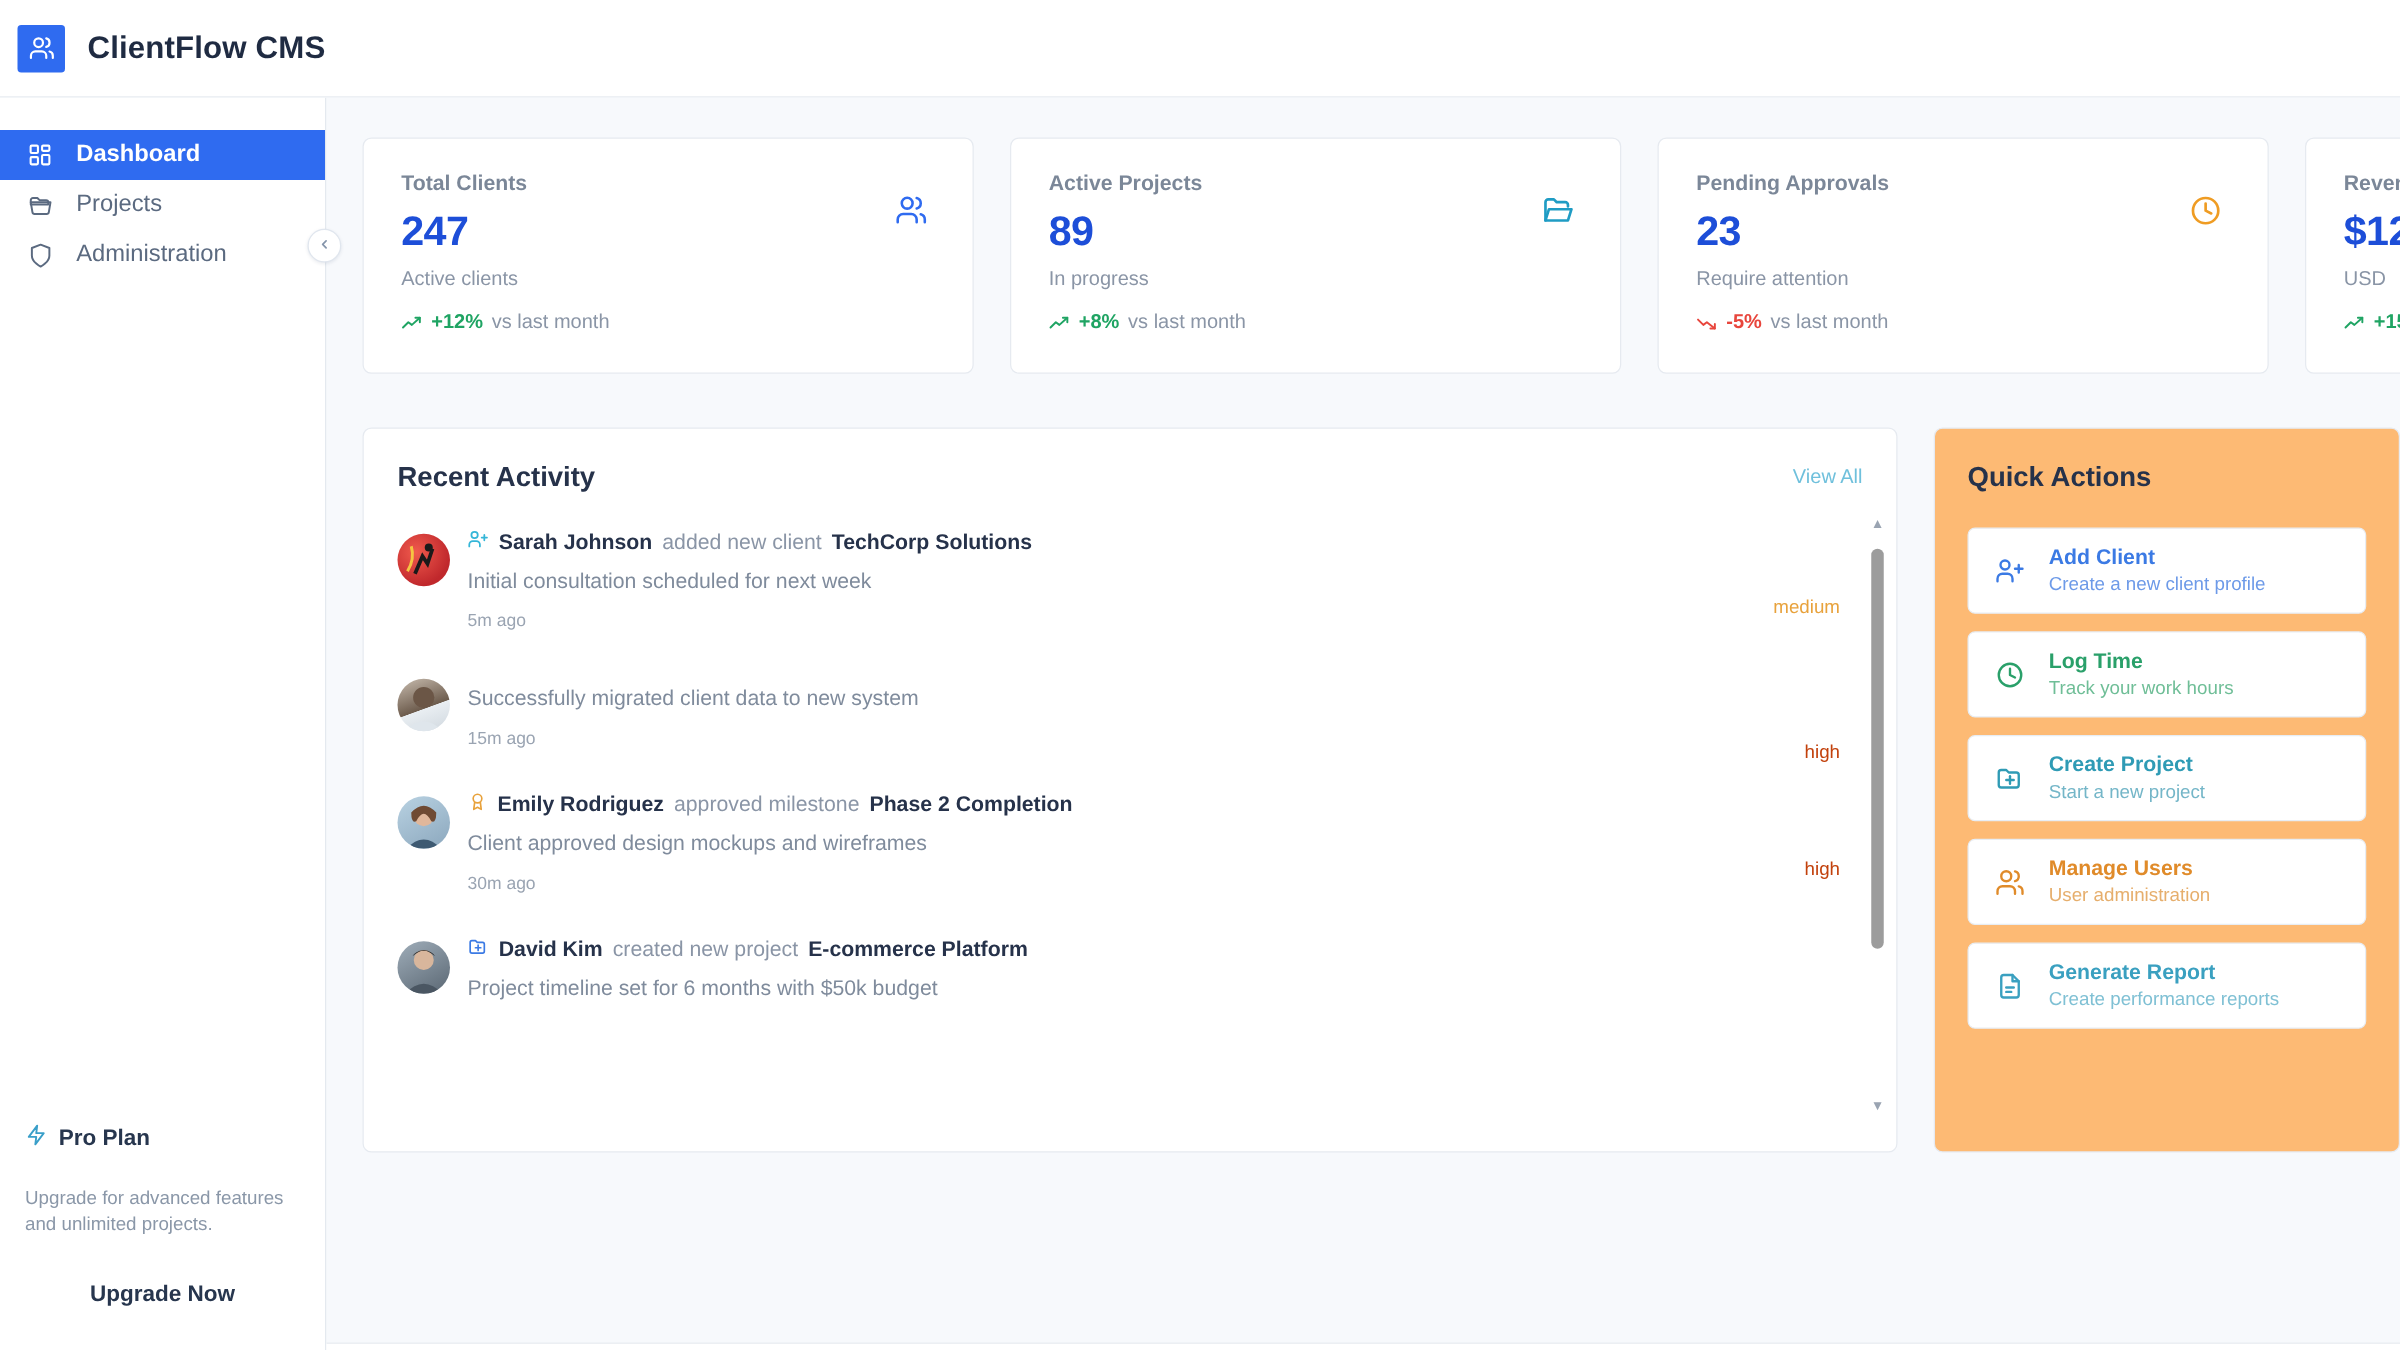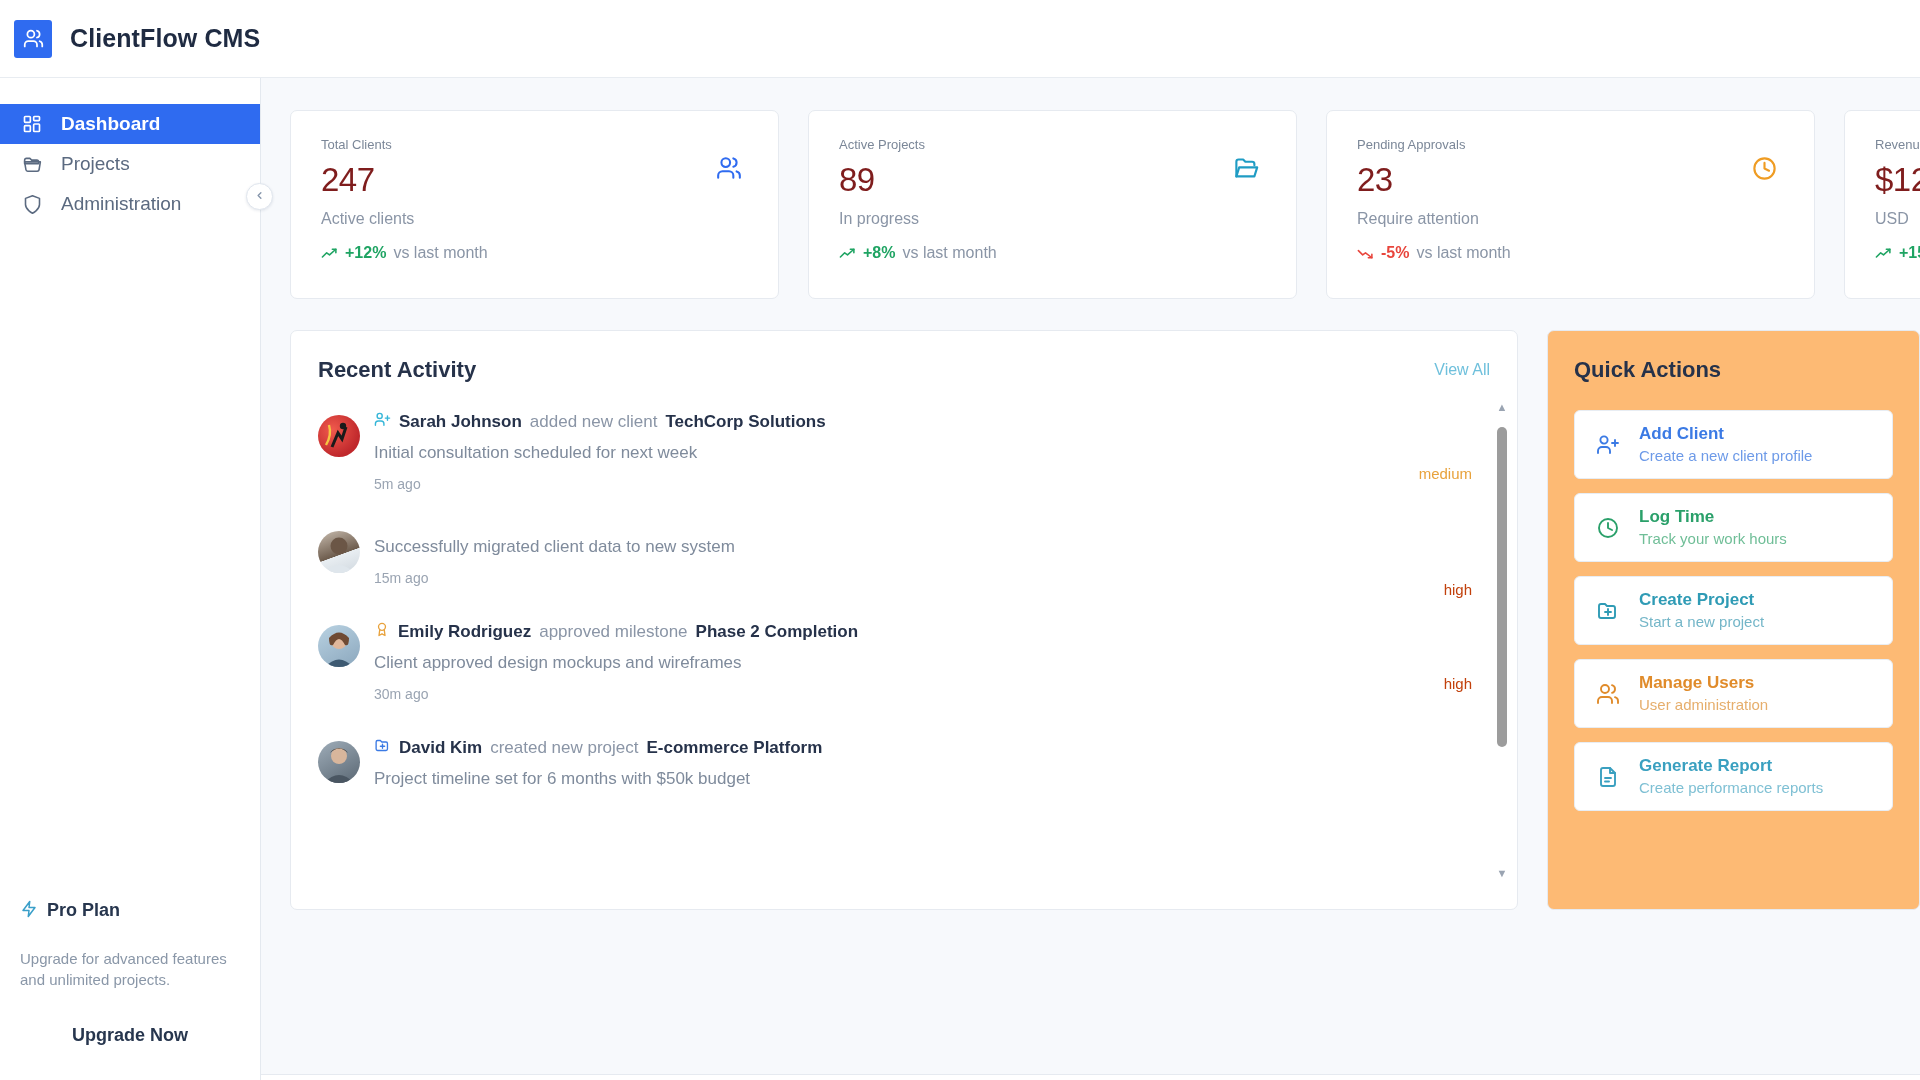--- a/index.html
+++ b/index.html
@@ -64,30 +64,30 @@
 
   
   .main{ flex:1; padding:32px 0 0 29px; overflow:hidden; position:relative;}
 
   .stats{ display:flex; gap:29px; }
   .stat-card{
     flex:0 0 489px; height:189px; background:#fff;
     border:1px solid #e6eaf0; border-radius:7px;
     padding:26px 30px 0 30px; position:relative;
   }
-  .stat-label{ font-size:13px; color:#7b8798; margin-bottom:9px;}
-  .stat-value{ font-size:33px; font-weight:normal; color:#7f1d1d; letter-spacing:-.5px;}
+  .stat-label{ font-size:17px; color:#7b8798; margin-bottom:9px;font-weight:bold;}
+  .stat-value{ font-size:33px; font-weight:bold; color:#1d4ed8; letter-spacing:-.5px;}
   .stat-sub{ font-size:16px; color:#8a95a6; margin-top:11px;}
   .stat-trend{ font-size:16px; color:#8a95a6; margin-top:16px; display:flex; align-items:center; gap:7px;}
   .stat-trend b{ font-weight:bold; }
   .trend-up b{ color:#1fa463; }
   .trend-down b{ color:#e8453c; }
   .stat-ico{ position:absolute; top:44px; right:36px; }
 
-  .lower{ display:flex; gap:29px; margin-top:31px; }
+  .lower{ display:flex; gap:29px; margin-top:43px; }
 
   
   .activity-card{
     flex:0 0 1228px; height:580px; background:#fff;
     border:1px solid #e6eaf0; border-radius:7px;
     padding:26px 27px 0 27px; position:relative; overflow:hidden;
   }
   .card-head{ display:flex; justify-content:space-between; align-items:center; margin-bottom:28px;}
   .card-title{ font-size:22px; font-weight:bold; color:#26324a;}
   .view-all{ font-size:16px; color:#6fc0dc; cursor:pointer;}

